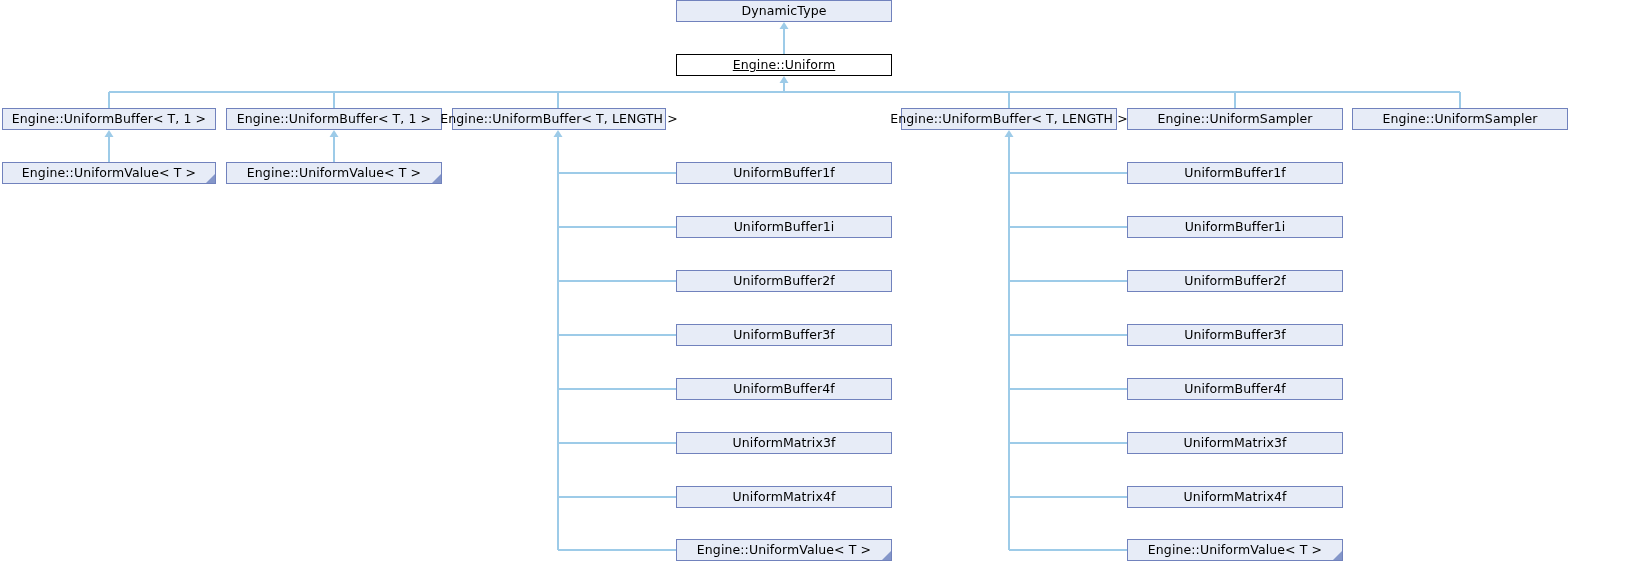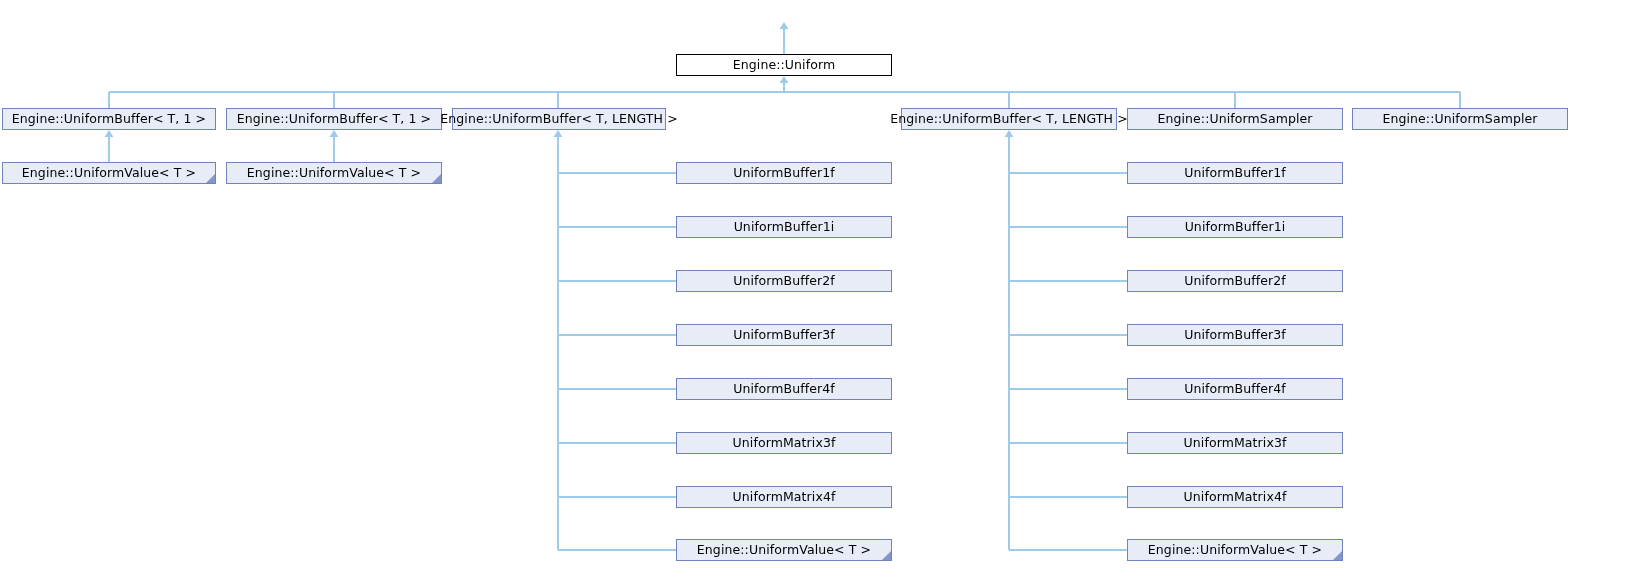--- a/index.html
+++ b/index.html
@@ -97,21 +97,24 @@
       <line x1="1009" y1="148" x2="1009" y2="550" stroke="#9dcbe8" stroke-width="1.2" shape-rendering="crispEdges"></line>
       <line x1="1009" y1="173" x2="1127" y2="173" stroke="#9dcbe8" stroke-width="1.2" shape-rendering="crispEdges"></line>
       <line x1="1009" y1="227" x2="1127" y2="227" stroke="#9dcbe8" stroke-width="1.2" shape-rendering="crispEdges"></line>
       <line x1="1009" y1="281" x2="1127" y2="281" stroke="#9dcbe8" stroke-width="1.2" shape-rendering="crispEdges"></line>
       <line x1="1009" y1="335" x2="1127" y2="335" stroke="#9dcbe8" stroke-width="1.2" shape-rendering="crispEdges"></line>
       <line x1="1009" y1="389" x2="1127" y2="389" stroke="#9dcbe8" stroke-width="1.2" shape-rendering="crispEdges"></line>
       <line x1="1009" y1="443" x2="1127" y2="443" stroke="#9dcbe8" stroke-width="1.2" shape-rendering="crispEdges"></line>
       <line x1="1009" y1="497" x2="1127" y2="497" stroke="#9dcbe8" stroke-width="1.2" shape-rendering="crispEdges"></line>
       <line x1="1009" y1="550" x2="1127" y2="550" stroke="#9dcbe8" stroke-width="1.2" shape-rendering="crispEdges"></line>
     </svg>
-    <div class="node current" style="left: 676px; top: 54px; width: 216px; height: 22px;">
+<div class="node" style="left: 676px; top: 0px; width: 216px; height: 22px;">
+      <span class="label">DynamicType</span>
+    </div>
+    <div class="node current" style="left: 676px; top: 54px; width: 216px; height: 22px; text-decoration: underline;">
       <span class="label">Engine::Uniform</span>
     </div>
     <div class="node" style="left: 2px; top: 108px; width: 214px; height: 22px;">
       <span class="label">Engine::UniformBuffer&lt; T, 1 &gt;</span>
     </div>
     <div class="node" style="left: 226px; top: 108px; width: 216px; height: 22px;">
       <span class="label">Engine::UniformBuffer&lt; T, 1 &gt;</span>
     </div>
     <div class="node" style="left: 452px; top: 108px; width: 214px; height: 22px;">
       <span class="label">Engine::UniformBuffer&lt; T, LENGTH &gt;</span>

